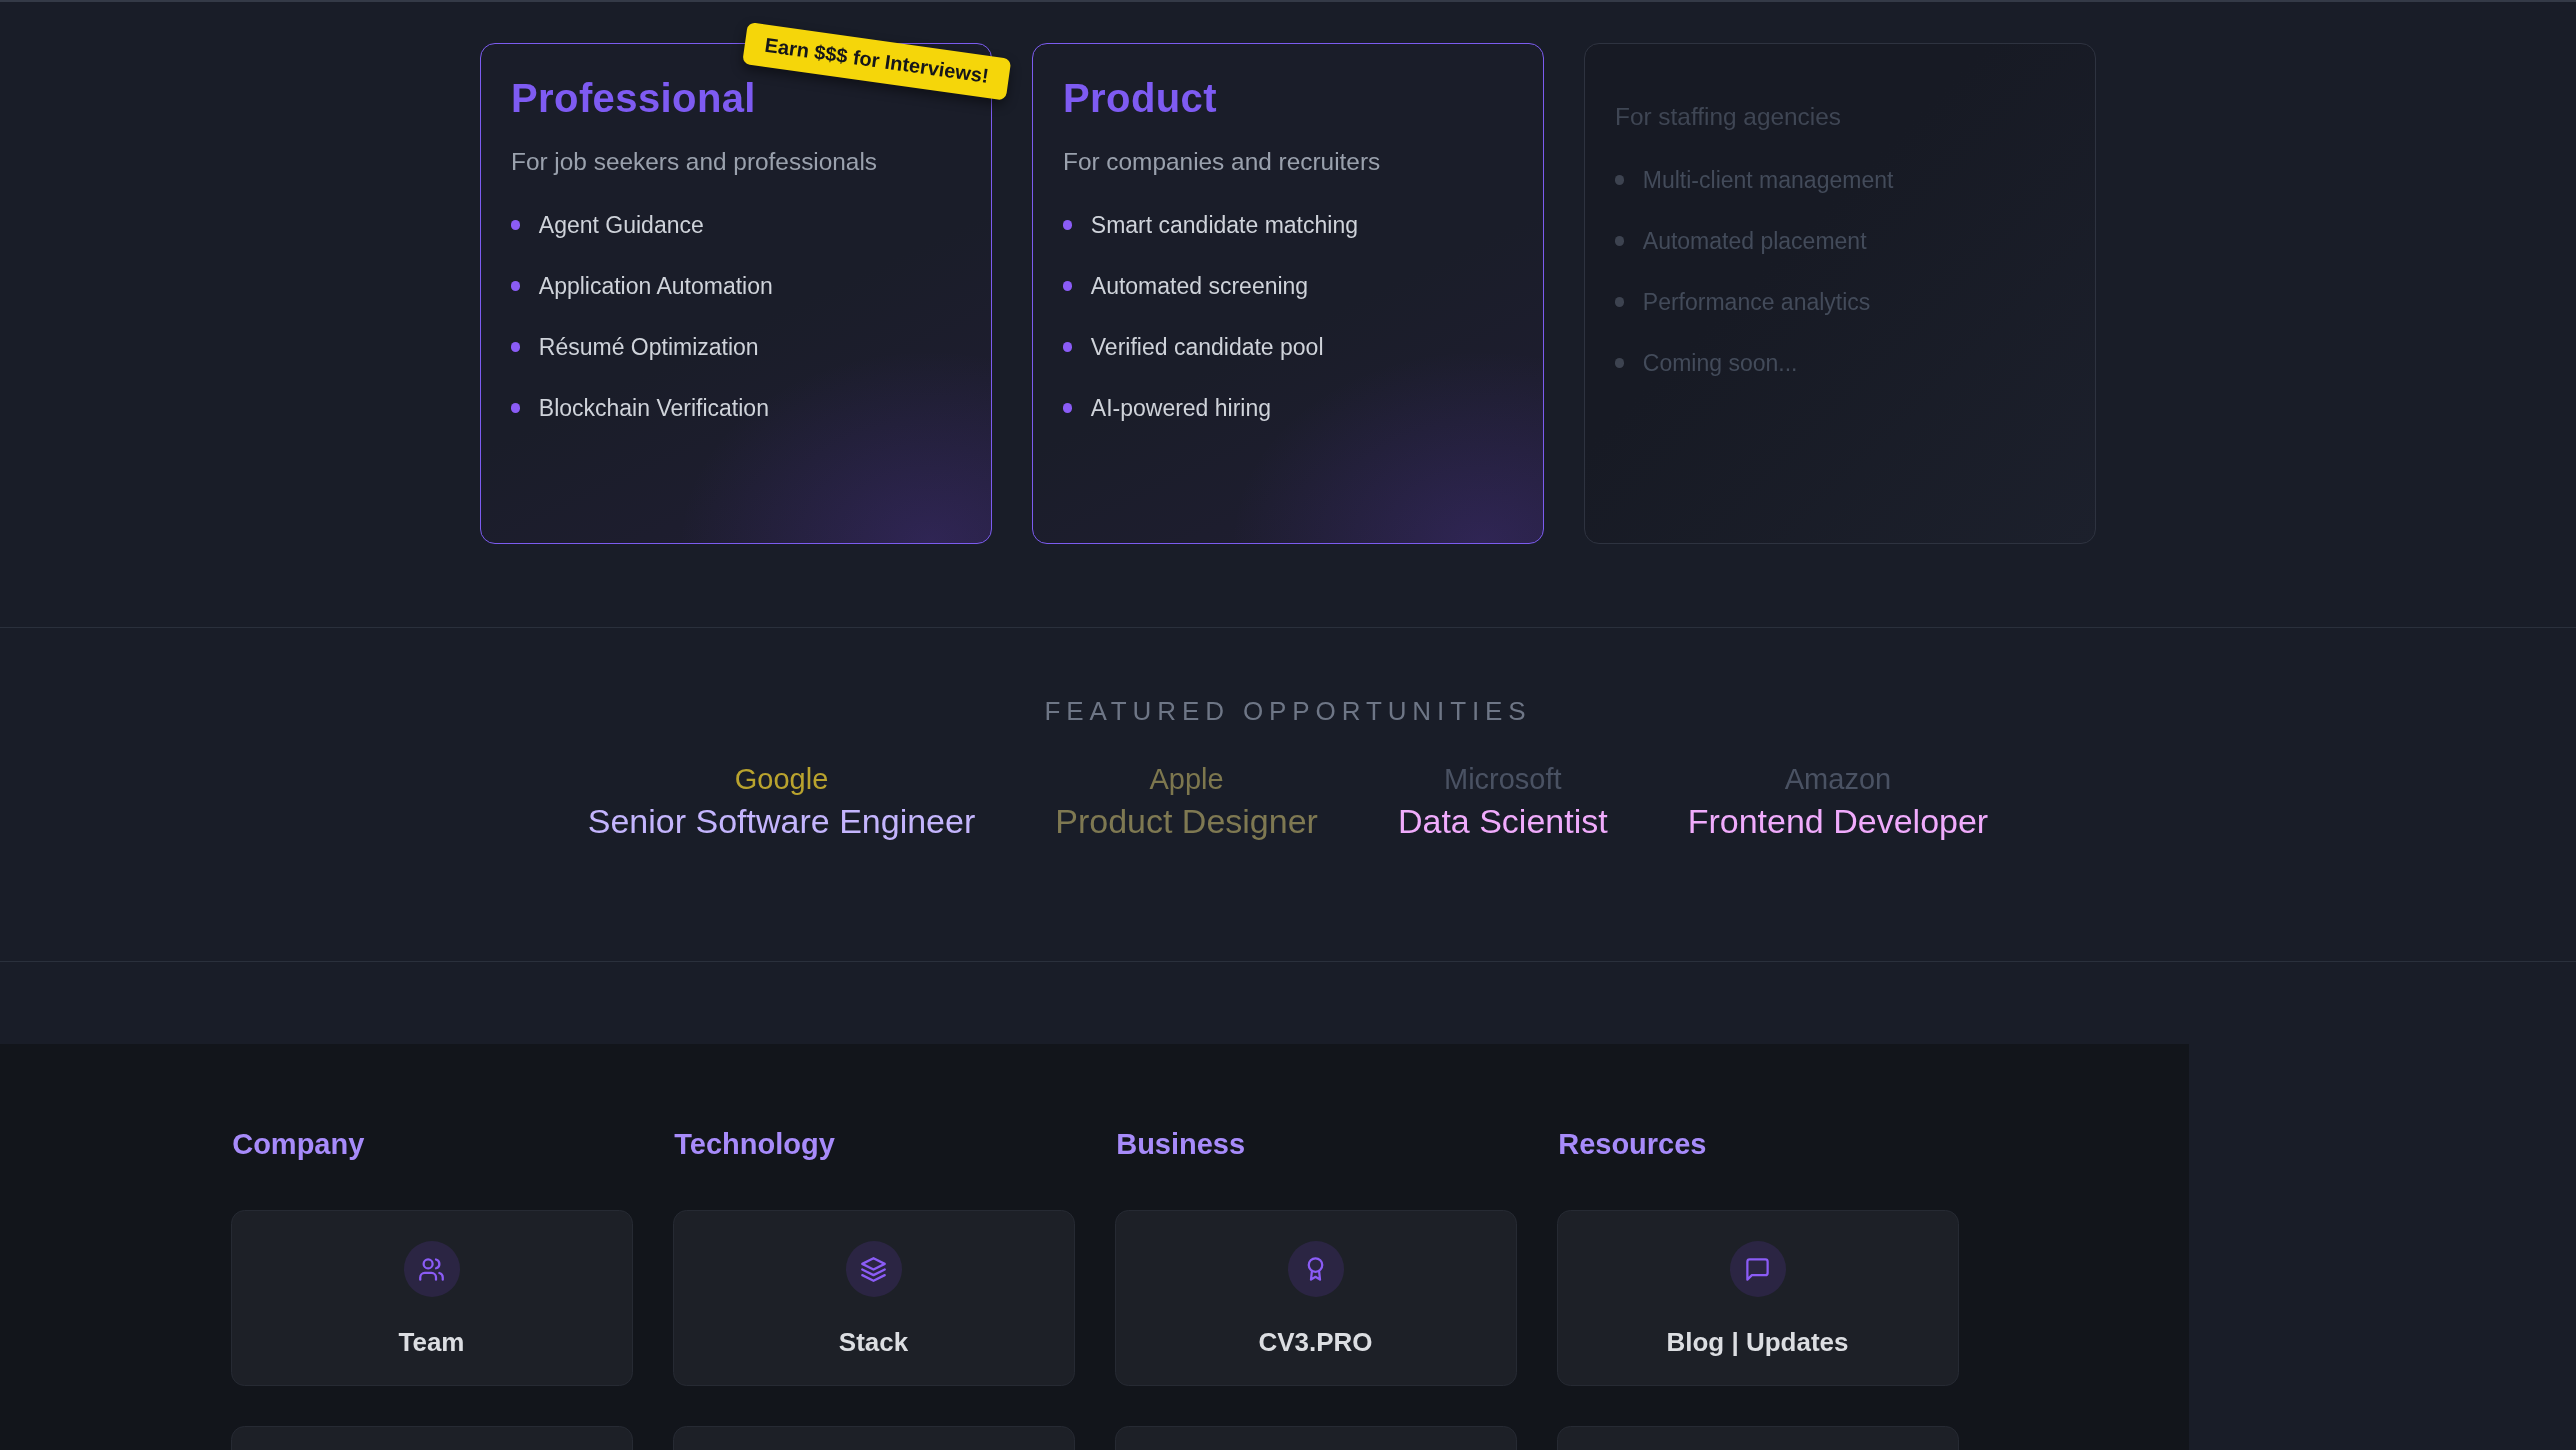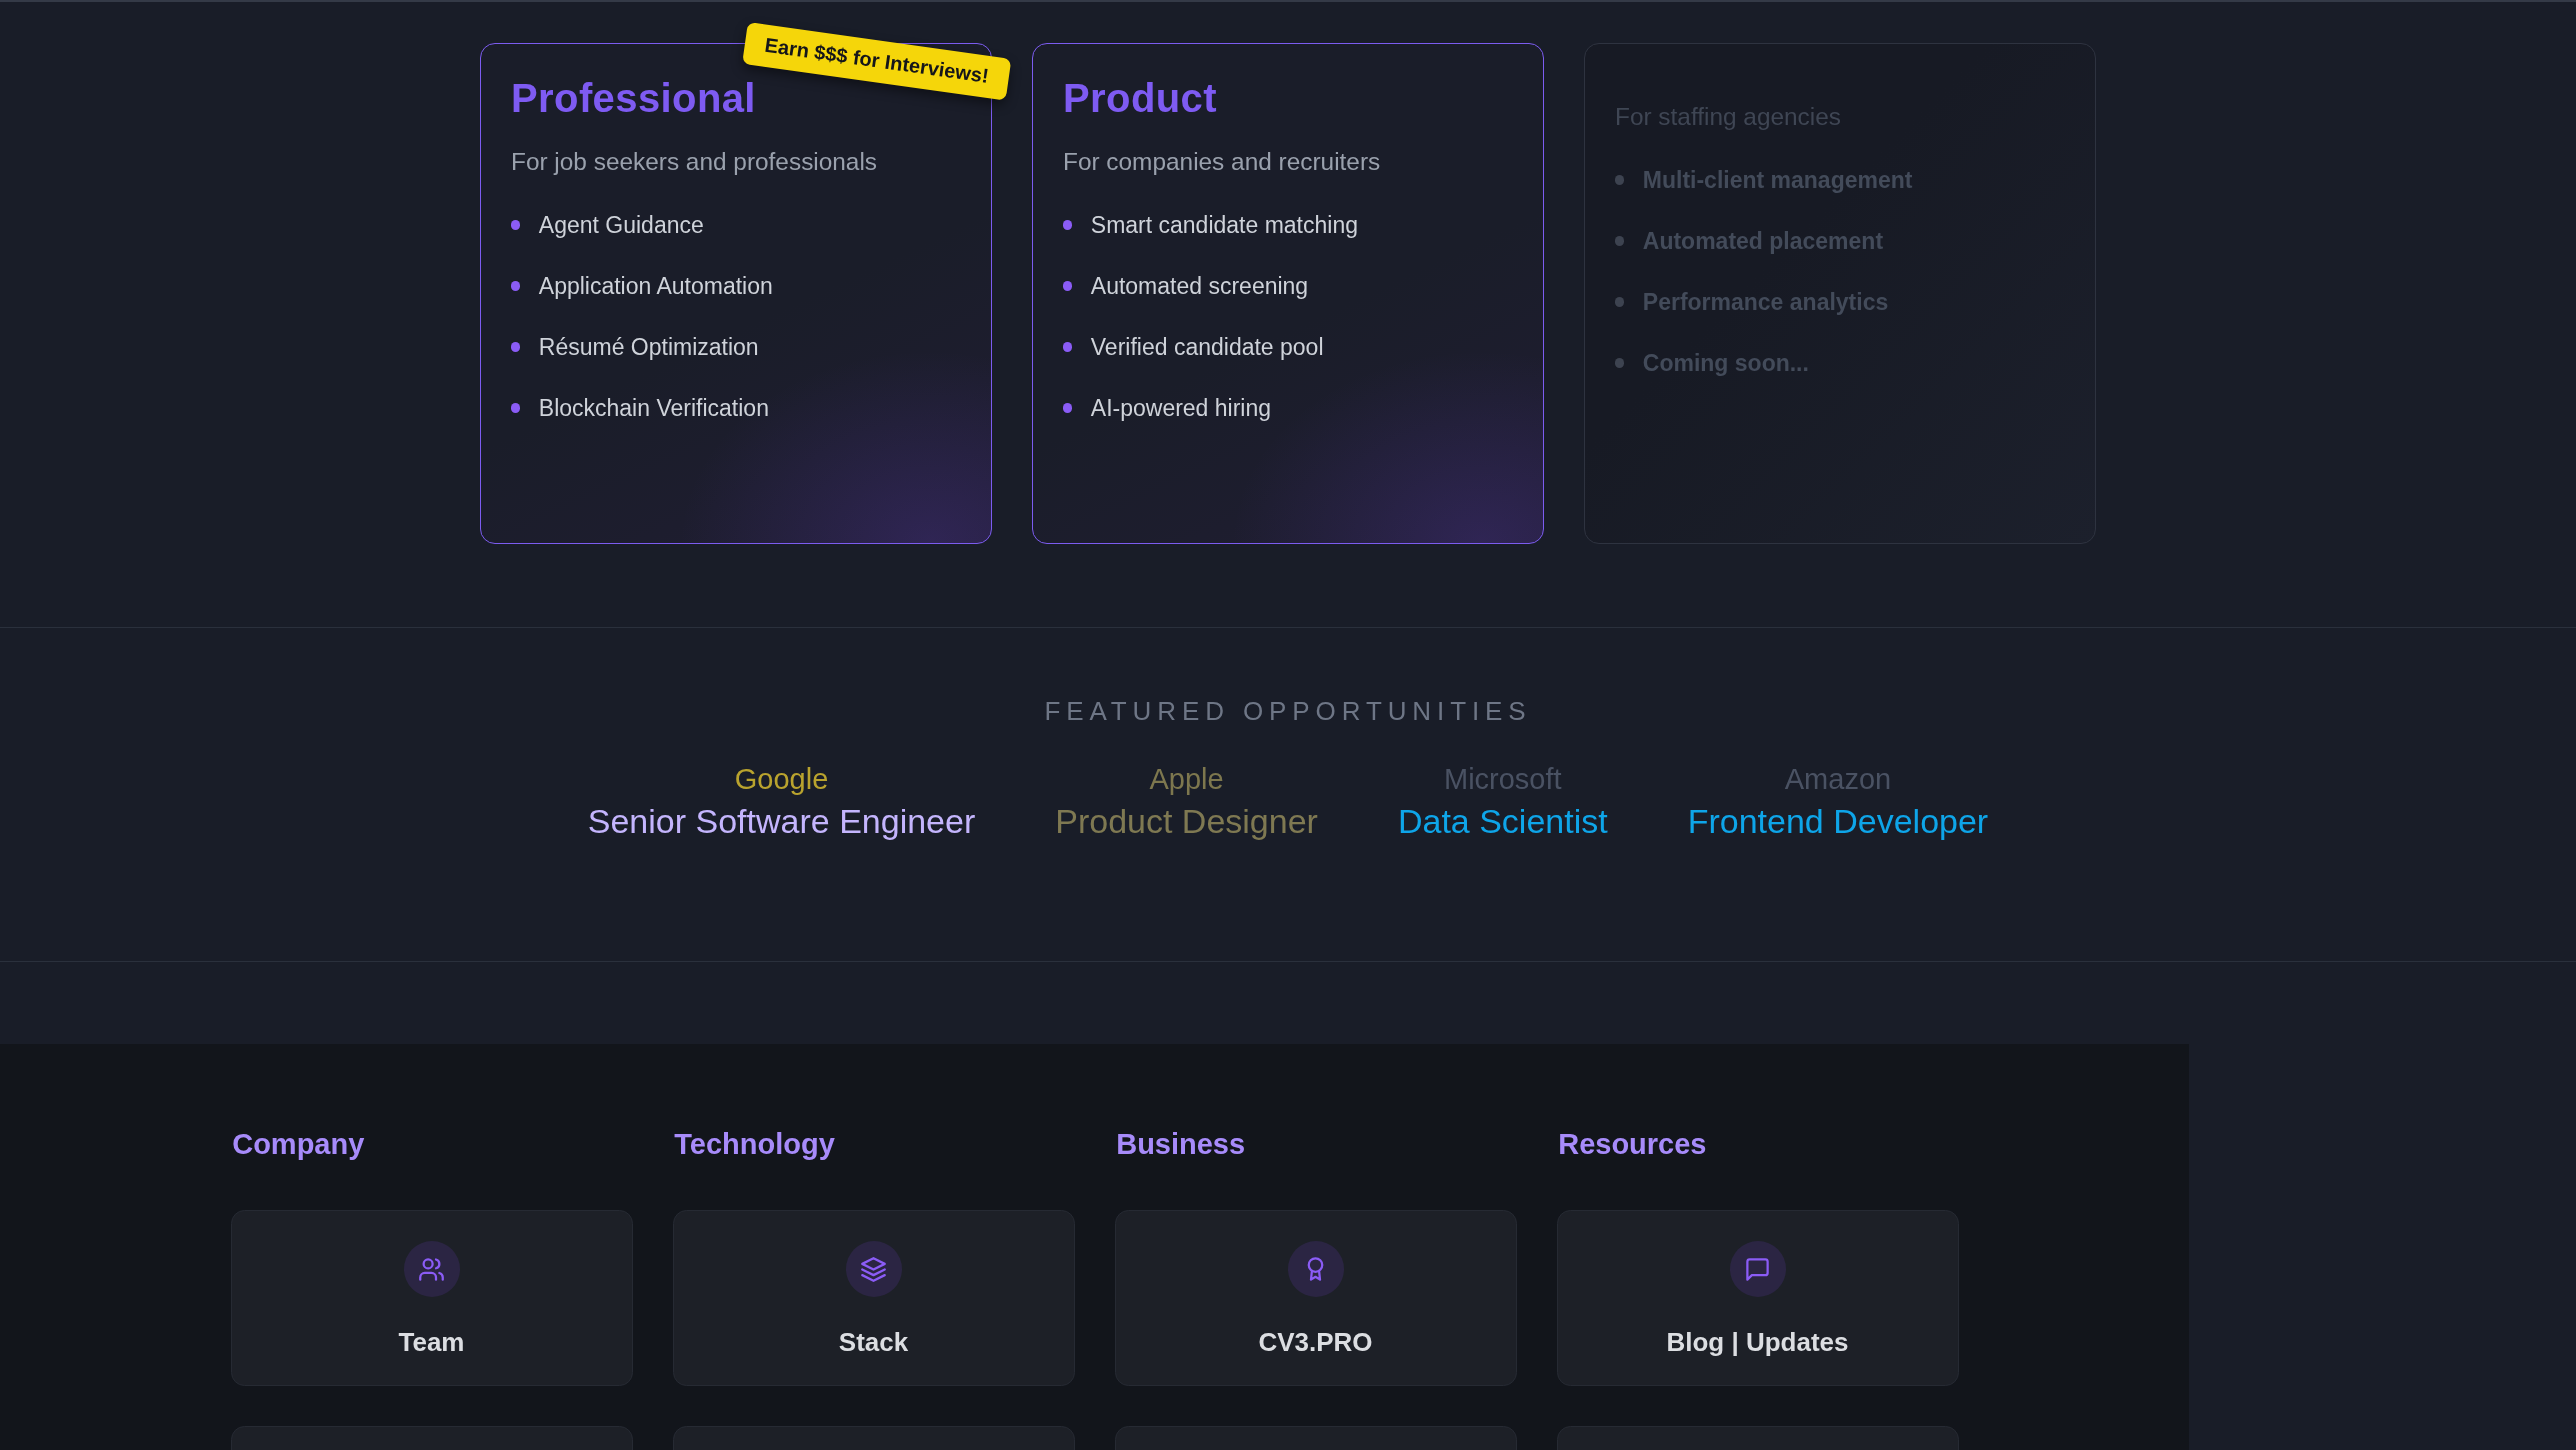--- a/index.html
+++ b/index.html
@@ -27,21 +27,21 @@
   .plan-card.disabled{
     border-color:#2e3340;
     background:linear-gradient(135deg,#171a24 40%, #1c202c 100%);
   }
   .plan-title{font-size:40px;font-weight:bold;color:#7e5bf2;letter-spacing:0.4px;}
   .plan-card.disabled .plan-title{color:#4a5160;}
   .plan-subtitle{margin-top:27px;font-size:24.4px;color:#9aa1ad;}
   .plan-card.disabled .plan-subtitle{color:#3f4654;}
   .plan-features{list-style:none;margin:18.5px 0 0 0;padding:0;}
   .plan-features li{height:61px;display:flex;align-items:center;font-size:23px;color:#cfd3da;}
-  .plan-card.disabled .plan-features li{color:#434b5a;font-weight:bold;}
+  .plan-card.disabled .plan-features li{color:#434b5a;}
   .dot{width:9.3px;height:9.3px;border-radius:50%;background:#8b5cf6;margin-right:18.5px;flex:0 0 auto;}
   .plan-card.disabled .dot{background:#3d4350;}
 
   
   .promo-badge{
     position:absolute;top:22px;left:748px;
     transform:rotate(8deg);transform-origin:left top;
     background:#f5d60a;color:#15161a;
     font-size:20px;font-weight:bold;
     padding:9.3px 20px;border-radius:7.6px;
@@ -63,21 +63,21 @@
     margin-top:34px;display:flex;justify-content:center;gap:80px;align-items:flex-start;
   }
   .job-item{text-align:center;}
   .job-company{font-size:29px;line-height:1.25;}
   .job-title{font-size:34px;line-height:1.45;}
   .job-item.active .job-company{color:#b9a32e;}
   .job-item.active .job-title{color:#c4b5fd;}
   .job-item.next .job-company{color:#7d774e;}
   .job-item.next .job-title{color:#7f7952;}
   .job-item.inactive .job-company{color:#4a5263;}
-  .job-item.inactive .job-title{color:#0ea5e9;}
+  .job-item.inactive .job-title{color:#f0abfc;}
 
   
   .footer-section{
     position:absolute;top:1044px;left:0;width:2189px;height:407px;
     background:#12151b;
   }
   .footer-grid{
     position:absolute;left:50%;transform:translateX(-50%);top:84px;
     display:flex;gap:40px;
   }

